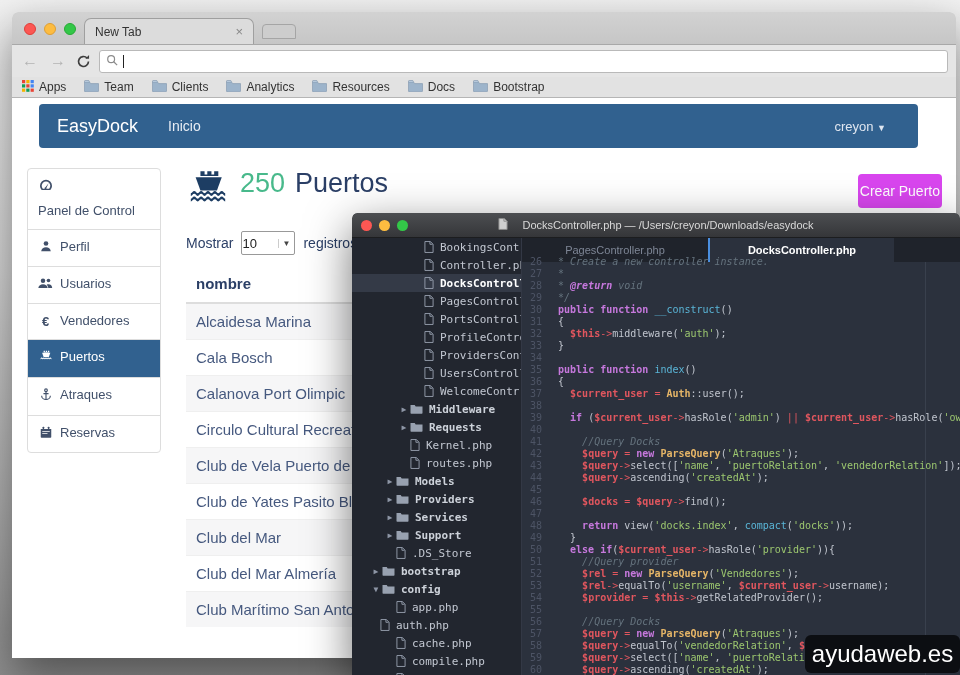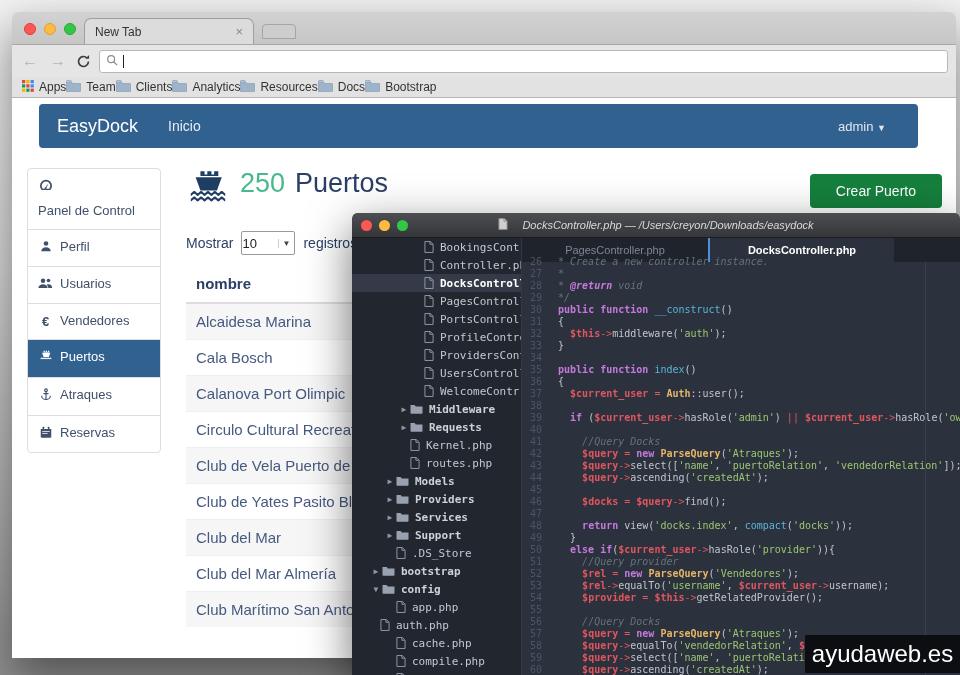--- a/index.html
+++ b/index.html
@@ -26,21 +26,21 @@
   .tab .tab-close { color:#888; font-size:13px; cursor:default; }
   .newtab-stub { width:34px; height:15px; background:#cdcdcd; border:1px solid #a5a5a5;
     border-radius:4px 4px 0 0; margin:0 0 5px 8px; }
   .toolbar { height:32px; background:#e5e5e5; display:flex; align-items:center; padding:0 8px; gap:8px; }
   .navbtn { font-size:16px; color:#b3b3b3; width:20px; text-align:center; line-height:20px; }
   .reload { display:flex; align-items:center; }
   .addressbar { flex:1; height:23px; background:#fff; border:1px solid #b9b9b9; border-radius:3px;
     display:flex; align-items:center; padding:0 6px; gap:5px; }
   .caret { width:1px; height:13px; background:#222; }
   .bookmarks { height:21px; background:#e2e2e2; border-bottom:1px solid #b5b5b5;
-    display:flex; align-items:center; padding:0 10px; font-size:12px; color:#333; }
+    display:flex; align-items:center; padding:0 10px; gap:18px; font-size:12px; color:#333; }
   .bm { display:flex; align-items:center; gap:5px; }
   
   .page { height:560px; background:#fff; overflow:hidden; padding:3px 14px 0 15px; }
   .navbar { margin:3px 24px 0 12px; height:44px; background:#31618f; border-radius:4px;
     display:flex; align-items:center; padding:0 18px; }
   .brand { color:#fff; font-size:18px; margin-right:30px; }
   .nav-item { color:#e8edf4; font-size:14px; }
   .nav-right { margin-left:auto; color:#dfe6f0; font-size:13px; margin-right:14px; }
   .nav-right .dd { font-size:9px; }
   .main-row { display:flex; margin-top:20px; gap:25px; }
@@ -49,39 +49,39 @@
     display:flex; gap:7px; align-items:flex-start; line-height:1.3; }
   .side-item:first-child { border-top:none; border-radius:4px 4px 0 0;flex-direction:column; }
   .side-item:last-child { border-radius:0 0 4px 4px; }
   .side-item.active { background:#31618f; color:#fff; }
   .side-item .ic { width:15px; flex-shrink:0; text-align:center; margin-top:1px; }
   .content { flex:1; min-width:0; }
   .head-row { display:flex; align-items:center; gap:12px; }
   .head-title { display:flex; gap:10px; }
   .count { font-size:27px; color:#48b98b; }
   .htitle { font-size:27px; color:#2b3f66; }
-  .btn-create { margin-left:auto; margin-right:0; background:#15803d; color:#fff; font-size:14px;
-    padding:9px 26px; border-radius:4px; border:none; }
+  .btn-create { margin-left:auto; margin-right:0; background:#d946ef; color:#fff; font-size:14px;
+    padding:9px 2px; border-radius:4px; border:none; }
   .controls { margin-top:17px; display:flex; align-items:center; gap:8px; font-size:14px; color:#2b3f66; }
   .select { width:54px; height:24px; border:1px solid #999; border-radius:2px; background:#fff;
     display:flex; align-items:center; font-size:13px; color:#222; }
   .select .val { flex:1; text-align:left; }
   .select .arr { font-size:8px; color:#444; padding:0 4px; border-left:1px solid #ccc; }
   table.ports { border-collapse:collapse; width:100%; margin-top:12px; }
   table.ports th { text-align:left; font-size:15px; color:#2b3f66; padding:8px 10px 10px;
     border-bottom:2px solid #ddd; }
   table.ports td { font-size:15px; color:#46597f; padding:9px 10px; border-top:1px solid #efefef; }
   table.ports tr.odd td { background:#f6f6f7; }
   
   .editor-win { position:absolute; left:352px; top:213px; width:608px; height:462px; z-index:2;
     border-radius:5px 5px 0 0; box-shadow:0 14px 45px rgba(0,0,0,.55); overflow:hidden;
     font-family:"DejaVu Sans Mono", monospace; }
   .e-title { height:25px; background:linear-gradient(#4c4e51,#353639); border-bottom:1px solid #1c1d1f;
     border-radius:5px 5px 0 0; position:relative; display:flex; align-items:center; justify-content:center;
-    color:#d9d9d9; font-size:11px; font-family:"Liberation Sans", sans-serif; gap:14px;font-style:italic; }
+    color:#d9d9d9; font-size:11px; font-family:"Liberation Sans", sans-serif; gap:14px; }
   .e-lights { position:absolute; left:9px; top:7px; display:flex; gap:7px; }
   .e-light { width:11px; height:11px; border-radius:50%; }
   .e-body { display:flex; height:437px; }
   .tree { width:170px; background:#22262f; overflow:hidden; position:relative; flex-shrink:0; }
   .tree::after { content:""; position:absolute; right:0; top:0; bottom:0; width:1px; background:#333845; }
   .trow { height:18px; display:flex; align-items:center; font-size:11px; color:#c3c8d2;
     white-space:nowrap; overflow:hidden; }
   .trow.sel { background:#343a47; color:#fff; font-weight:bold; }
   .trow .arrow { width:12px; font-size:8px; color:#8d95a5; text-align:center; flex-shrink:0; }
   .trow .ticon { margin-right:6px; flex-shrink:0; display:inline-flex; color:#98a1b0; }
@@ -96,21 +96,21 @@
   .ln { width:30px; text-align:right; color:#4d5465; flex-shrink:0; padding-right:10px; }
   .ruler { position:absolute; left:403px; top:24px; bottom:0; width:1px; background:#39404d; }
   .tok-p { color:#c0c5ce; } .tok-c { color:#65737e; font-style:italic; }
   .tok-k { color:#c678dd; font-weight:bold; } .tok-f { color:#5ab6d8; }
   .tok-v { color:#e0565e; font-weight:bold; } .tok-o { color:#e0565e; }
   .tok-s { color:#9cc76f; } .tok-t { color:#e5b567; font-weight:bold; }
   .tok-a { color:#c678dd; font-weight:bold; font-style:italic; }
   
   .watermark { position:absolute; right:0; top:635px; width:155px; height:38px; background:#0c0e12;
     z-index:3; display:flex; align-items:center; justify-content:center;
-    color:#fff; font-size:24px; font-family:"Liberation Sans", sans-serif; }
+    color:#fff; font-size:24px; font-family:"Liberation Sans", sans-serif;border-radius:6px; }
 </style>
 </head>
 <body>
 
 <div class="browser">
   <div class="tabstrip">
     <div class="lights">
       <span class="light red"></span>
       <span class="light yellow"></span>
       <span class="light green"></span>
@@ -195,21 +195,21 @@
             <path d="M.5 2V1.2A.7.7 0 0 1 1.2.5h3.6l.7 1.5" fill="#b7c9dc" stroke="#7d94ab" stroke-width=".6"></path>
           </svg></span>
         <span>Bootstrap</span>
       </div>
     </div>
 
   <div class="page">
     <div class="navbar">
       <span class="brand">EasyDock</span>
       <span class="nav-item">Inicio</span>
-      <span class="nav-right"><span>admin</span> <span class="dd">▼</span></span>
+      <span class="nav-right"><span>creyon</span> <span class="dd">▼</span></span>
     </div>
     <div class="main-row">
       <div class="sidebar" id="sidebar">
           <div class="side-item">
             <span class="ic"><svg width="14" height="12" viewBox="0 0 16 14" fill="currentColor">
                 <path d="M8 1a7 7 0 0 0-7 7c0 2 .8 3.6 2 4.8h10c1.2-1.2 2-2.9 2-4.8a7 7 0 0 0-7-7zm0 2a5 5 0 0 1 5 5c0 1.3-.5 2.5-1.3 3.4H4.3A5 5 0 0 1 3 8a5 5 0 0 1 5-5z"></path>
                 <path d="M7.3 9.5L11 5l-2.4 5.3a1.2 1.2 0 1 1-1.3-.8z"></path>
               </svg></span>
             <span>Panel de Control</span>
           </div>

